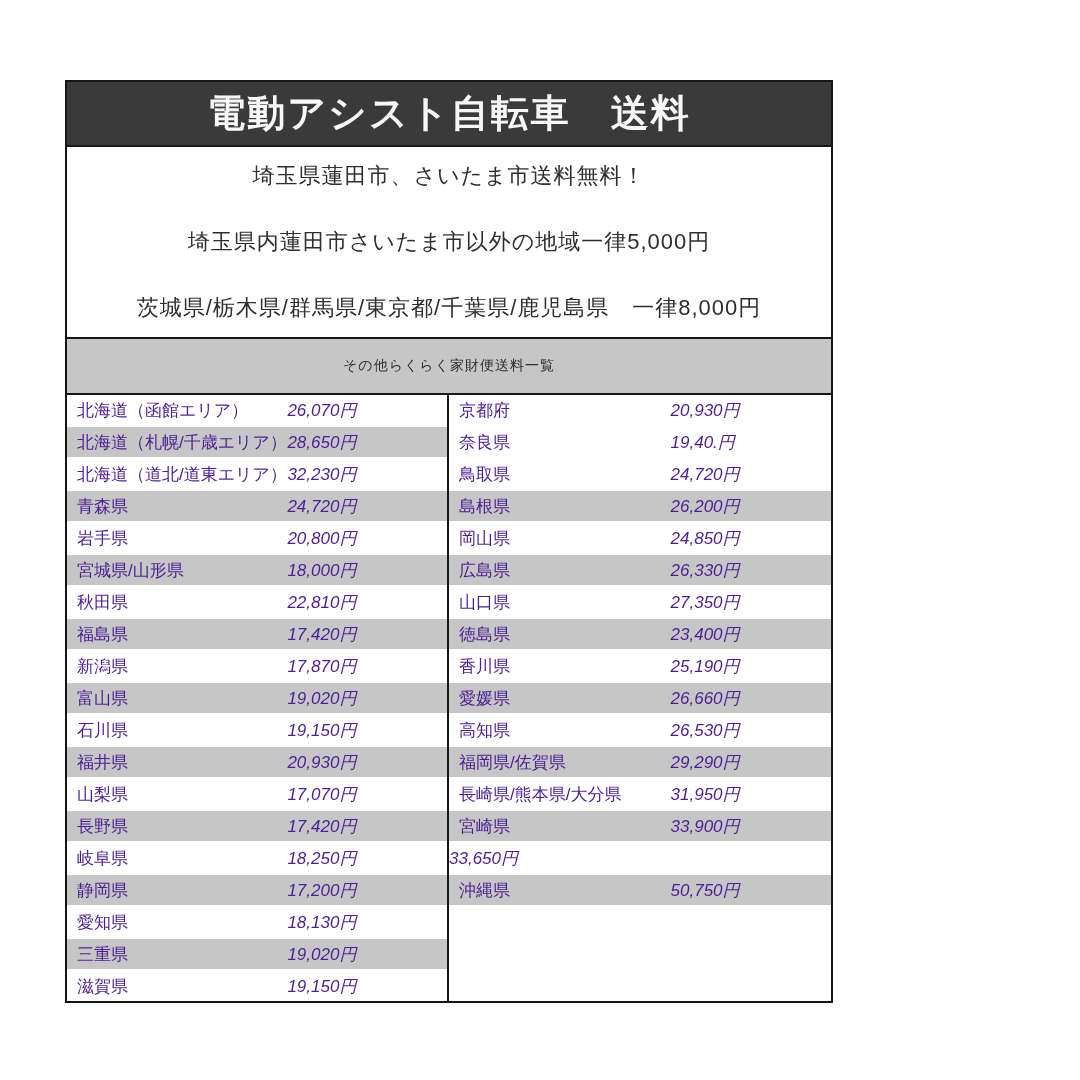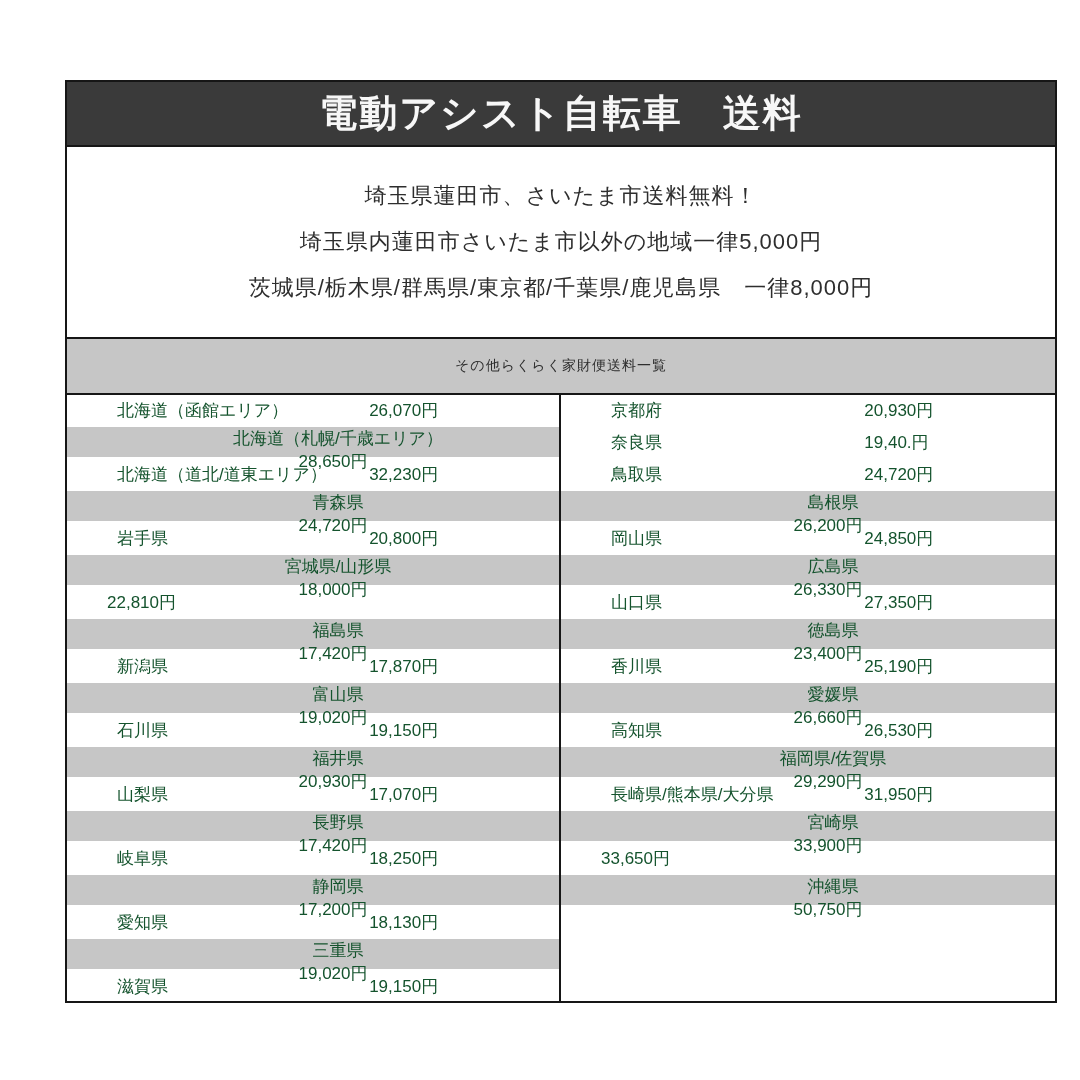--- a/index.html
+++ b/index.html
@@ -1,39 +1,39 @@
 <!DOCTYPE html>
 <html><head>
 <meta charset="utf-8">
 <style>
   * { margin: 0; padding: 0; box-sizing: border-box; }
   html, body { width: 1080px; height: 1080px; background: #ffffff; overflow: hidden; }
   body { font-family: "Liberation Sans", "DejaVu Sans", sans-serif; color: #3d3d3d; }
 
   .canvas { position: relative; width: 1080px; height: 1080px; background: #ffffff; }
-  .sheet  { position: absolute; left: 65px; top: 80px; width: 992px; border-radius: 13px; }
+  .sheet  { position: absolute; left: 65px; top: 80px; width: 768px; border-radius: 13px; }
 
   
   .titlebar {
     height: 67px;
     background: #3a3a3a;
     border: 2px solid #161616;
     display: flex; align-items: center; justify-content: center;
   }
   .titlebar .title {
     color: #f7f7f7; font-size: 38px; font-weight: bold; letter-spacing: 2px;
   }
 
   
   .notice {
     height: 190px;
     background: #ffffff;
     border-left: 2px solid #161616; border-right: 2px solid #161616;
     display: flex; flex-direction: column; justify-content: center; align-items: center;
-    gap: 16px;
+    gap: 36px;
   }
   .notice p { font-size: 22px; color: #2e2e2e; text-align: center; letter-spacing: 1px; }
 
   
   .section-bar {
     height: 58px;
     background: #c6c6c6;
     border: 2px solid #161616;
     display: flex; align-items: center; justify-content: center;
   }
@@ -45,26 +45,26 @@
     border-left: 2px solid #161616; border-right: 2px solid #161616; border-bottom: 2px solid #161616;
     background: #ffffff;
   }
   .fcol { flex: 1 1 50%; }
   .fcol.left { border-right: 2px solid #161616; }
 
   .frow {
     height: 30px; margin-bottom: 2px;
     display: flex; align-items: center;
     background: #ffffff;
-    font-size: 17px; color: #14532d; padding-left: 40px;
+    font-size: 17px; color: #4c1d95;
   }
   .frow:last-child { margin-bottom: 0; }
-  .frow.alt { background: #c6c6c6; flex-direction: column; }
+  .frow.alt { background: #c6c6c6; }
   .frow .region { flex: 0 0 58%; padding-left: 10px; white-space: nowrap; }
-  .frow .price  { flex: 1 1 auto; white-space: nowrap; }
+  .frow .price  { flex: 1 1 auto; white-space: nowrap; font-style: italic; }
 </style>
 </head>
 <body>
 
 <div class="canvas">
   <div class="sheet">
 
     <div class="titlebar">
       <div class="title">電動アシスト自転車　送料</div>
     </div>
@@ -99,20 +99,21 @@
           </div>
           <div class="frow">
             <span class="region">岩手県</span>
             <span class="price">20,800円</span>
           </div>
           <div class="frow alt">
             <span class="region">宮城県/山形県</span>
             <span class="price">18,000円</span>
           </div>
           <div class="frow">
+            <span class="region">秋田県</span>
             <span class="price">22,810円</span>
           </div>
           <div class="frow alt">
             <span class="region">福島県</span>
             <span class="price">17,420円</span>
           </div>
           <div class="frow">
             <span class="region">新潟県</span>
             <span class="price">17,870円</span>
           </div>

